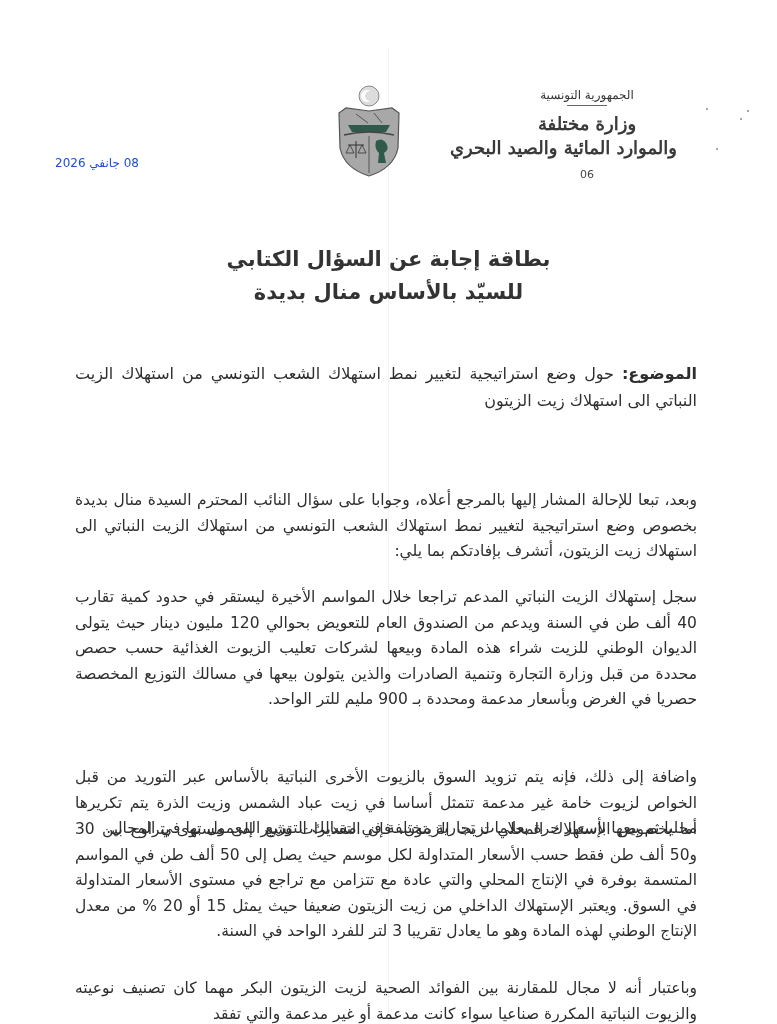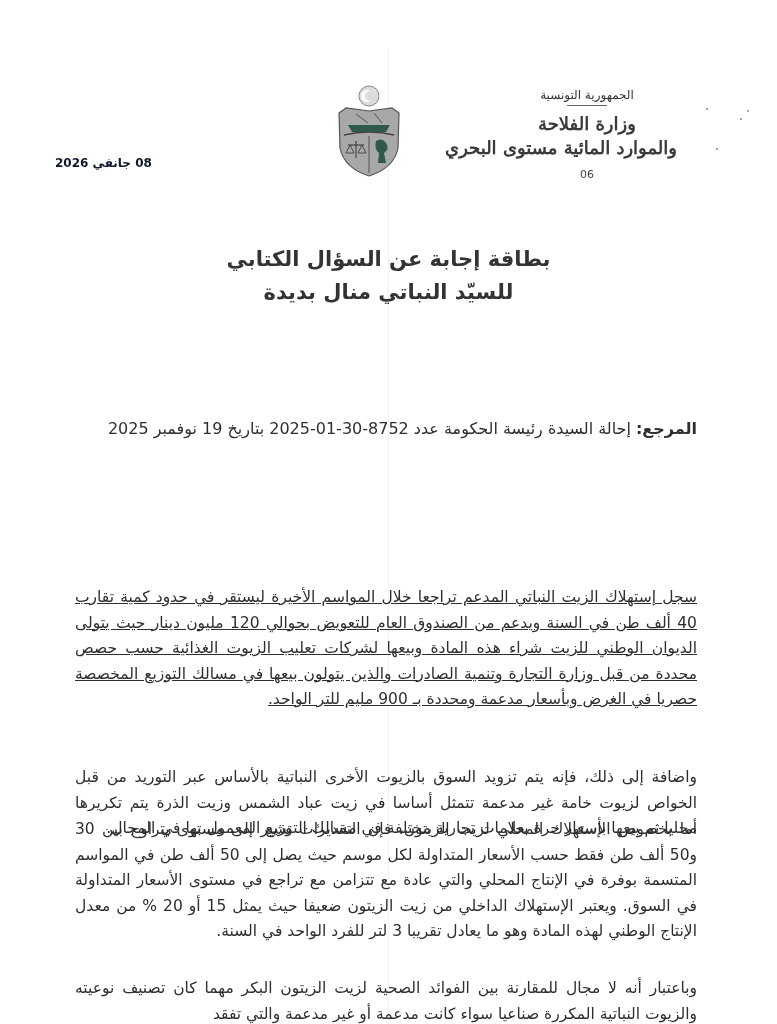--- a/index.html
+++ b/index.html
@@ -23,63 +23,63 @@
     font-family: "DejaVu Serif", serif; font-weight: bold; font-size: 18px; color: #3a3a3a; line-height: 24px;
     white-space: nowrap;
   }
   .ministry .num { font-family: "DejaVu Sans", sans-serif; font-size: 11px; color: #444; margin-top: 8px; }
 
   
   .emblem { position: absolute; left: 334px; top: 35px; width: 70px; height: 95px; }
 
   
   .date {
-    position: absolute; left: 55px; top: 108px; font-size: 12px; font-weight: bold; color: #0f172a;
+    position: absolute; left: 55px; top: 108px; font-size: 12px; font-weight: normal; color: #1d4ed8;
     direction: rtl; unicode-bidi: plaintext; letter-spacing: 0.5px;
   }
 
   
   .title {
     position: absolute; left: 0; right: 0; top: 195px; text-align: center; direction: rtl;
     font-weight: bold; font-size: 21px; color: #333; line-height: 33px;
   }
 
   .body-text {
     position: absolute; right: 80px; left: 75px; direction: rtl; text-align: justify;
     font-size: 15.5px; line-height: 25.5px; color: #2e2e2e;
     text-align-last: right;
   }
   .subject { top: 312px; font-size: 16px; line-height: 27px; }
   .subject .lbl { font-weight: bold; }
   .ref { top: 367px; font-size: 16px; line-height: 27px; }
   .ref .lbl { font-weight: bold; }
   .p1 { top: 440px; }
-  .p2 { top: 537px; text-decoration: underline; }
+  .p2 { top: 537px; }
   .p3 { top: 717px; }
   .p4 { top: 769px; }
   .p5 { top: 928px; }
 
   
   .stamp { position: absolute; left: 65px; top: 990px; width: 120px; height: 80px; }
   .stamp2 { position: absolute; left: 220px; top: 985px; width: 70px; height: 40px; }
 
   .dots span { position: absolute; width: 2px; height: 2px; background: #888; border-radius: 50%; }
   .fold { position: absolute; left: 388px; top: 0; width: 1px; height: 1024px; background: #f2f2f2; }
 </style>
 </head>
 <body>
 
 <div class="page">
   <div class="fold"></div>
 
   <div class="ministry">
     <div class="republic">الجمهورية التونسية</div>
     <div class="rule"></div>
-    <div class="min1">وزارة الفلاحة</div>
-    <div class="min2">والموارد المائية مستوى البحري</div>
+    <div class="min1">وزارة مختلفة</div>
+    <div class="min2">والموارد المائية والصيد البحري</div>
     <div class="num">06</div>
   </div>
 
   <div class="dots">
     <span style="left:706px;top:60px"></span>
     <span style="left:740px;top:70px"></span>
     <span style="left:716px;top:100px"></span>
     <span style="left:747px;top:62px"></span>
   </div>
 
@@ -95,29 +95,30 @@
     <line x1="14" y1="62" x2="30" y2="62" stroke="#333" stroke-width="1"></line>
     <line x1="22" y1="58" x2="22" y2="75" stroke="#333" stroke-width="1"></line>
     <path d="M12 70 L16 62 L20 70 Z M24 70 L28 62 L32 70 Z" fill="none" stroke="#333" stroke-width="0.8"></path>
     <path d="M42 58 Q48 54 52 60 Q56 66 50 70 L52 80 L44 80 L45 70 Q40 66 42 58 Z" fill="#2f5a4a"></path>
   </svg>
 
   <div class="date">08 جانفي 2026</div>
 
   <div class="title">
     <div>بطاقة إجابة عن السؤال الكتابي</div>
-    <div>للسيّد النباتي منال بديدة</div>
+    <div>للسيّد بالأساس منال بديدة</div>
+  </div>
+
+  <div class="body-text subject">
+    <span class="lbl">الموضوع:</span>
+    <span>حول وضع استراتيجية لتغيير نمط استهلاك الشعب التونسي من استهلاك الزيت النباتي الى استهلاك زيت الزيتون</span>
   </div>
 
 
-  <div class="body-text ref">
-    <span class="lbl">المرجع:</span>
-    <span>إحالة السيدة رئيسة الحكومة عدد 8752-30-01-2025 بتاريخ 19 نوفمبر 2025</span>
-  </div>
-
+  <div class="body-text p1">وبعد، تبعا للإحالة المشار إليها بالمرجع أعلاه، وجوابا على سؤال النائب المحترم السيدة منال بديدة بخصوص وضع استراتيجية لتغيير نمط استهلاك الشعب التونسي من استهلاك الزيت النباتي الى استهلاك زيت الزيتون، أتشرف بإفادتكم بما يلي:</div>
   <div class="body-text p2">سجل إستهلاك الزيت النباتي المدعم تراجعا خلال المواسم الأخيرة ليستقر في حدود كمية تقارب 40 ألف طن في السنة ويدعم من الصندوق العام للتعويض بحوالي 120 مليون دينار حيث يتولى الديوان الوطني للزيت شراء هذه المادة وبيعها لشركات تعليب الزيوت الغذائية حسب حصص محددة من قبل وزارة التجارة وتنمية الصادرات والذين يتولون بيعها في مسالك التوزيع المخصصة حصريا في الغرض وبأسعار مدعمة ومحددة بـ 900 مليم للتر الواحد.</div>
   <div class="body-text p3">واضافة إلى ذلك، فإنه يتم تزويد السوق بالزيوت الأخرى النباتية بالأساس عبر التوريد من قبل الخواص لزيوت خامة غير مدعمة تتمثل أساسا في زيت عباد الشمس وزيت الذرة يتم تكريرها محليا ثم بيعها بأسعار حرة بعلامات تجارية مختلفة في مسالك التوزيع المعمول بها في المجال.</div>
   <div class="body-text p4">أما بخصوص الإستهلاك المحلي لزيت الزيتون، فإن التقديرات تشير إلى مستوى يتراوح بين 30 و50 ألف طن فقط حسب الأسعار المتداولة لكل موسم حيث يصل إلى 50 ألف طن في المواسم المتسمة بوفرة في الإنتاج المحلي والتي عادة مع تتزامن مع تراجع في مستوى الأسعار المتداولة في السوق. ويعتبر الإستهلاك الداخلي من زيت الزيتون ضعيفا حيث يمثل 15 أو 20 % من معدل الإنتاج الوطني لهذه المادة وهو ما يعادل تقريبا 3 لتر للفرد الواحد في السنة.</div>
   <div class="body-text p5">وباعتبار أنه لا مجال للمقارنة بين الفوائد الصحية لزيت الزيتون البكر مهما كان تصنيف نوعيته والزيوت النباتية المكررة صناعيا سواء كانت مدعمة أو غير مدعمة والتي تفقد</div>
 
   <svg class="stamp" viewBox="0 0 120 80">
     <circle cx="60" cy="60" r="55" fill="none" stroke="#9a9a9a" stroke-width="2"></circle>
     <circle cx="60" cy="60" r="44" fill="none" stroke="#b5b5b5" stroke-width="1.5" stroke-dasharray="3 2"></circle>
     <path d="M45 55 Q60 35 75 55" fill="none" stroke="#aaa" stroke-width="2"></path>
   </svg>

